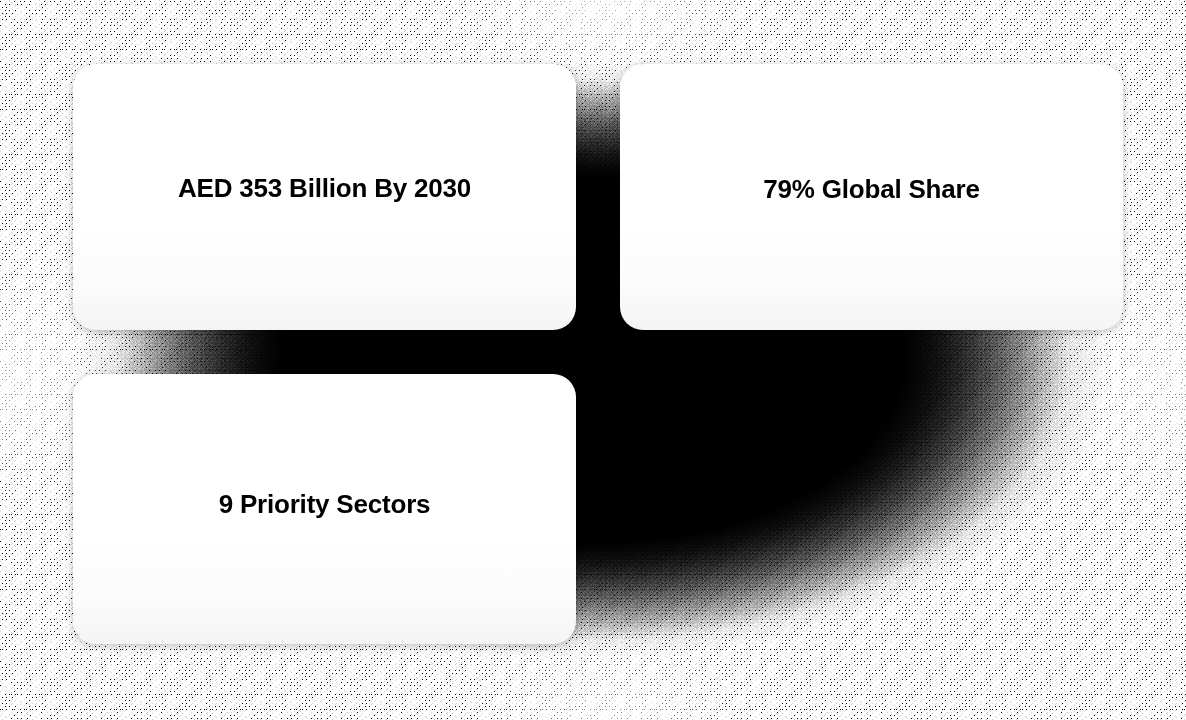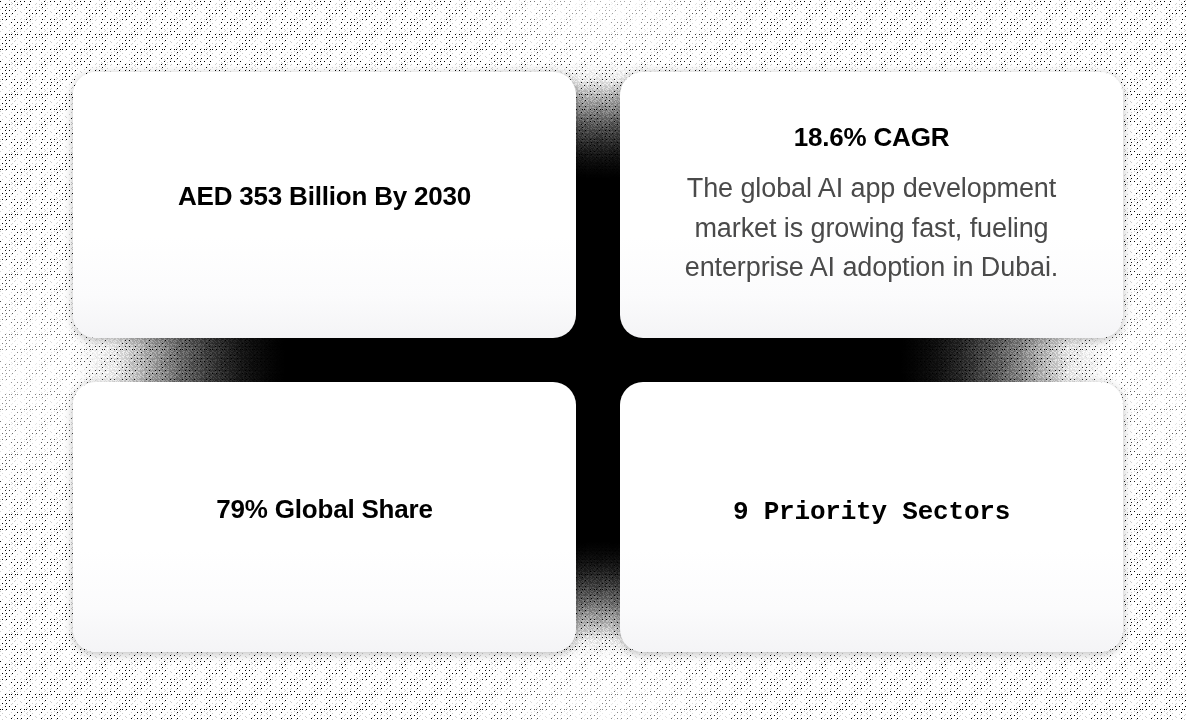--- a/index.html
+++ b/index.html
@@ -124,21 +124,21 @@
     inset: 0;
     pointer-events: none;
     background: radial-gradient(ellipse 560px 330px at 50% 50%,
                 #000 0%, #000 55%, rgba(0,0,0,0) 85%);
   }
 
   
   #card-grid {
     position: absolute;
     left: 73px;
-    top: 72px;
+    top: 64px;
     width: 1040px;
     height: 572px;
     display: grid;
     grid-template-columns: 503px 503px;
     grid-template-rows: 266px 270px;
     column-gap: 34px;
     row-gap: 36px;
     z-index: 5;
     gap: 44px;
   }
@@ -172,45 +172,41 @@
     letter-spacing: -0.1px;
     max-width: 452px;
   }
 
   
   .card.c1 .card-body { max-width: 452px; }
   .card.c2 .card-body { max-width: 432px; }
   .card.c3 .card-body { max-width: 410px; }
   .card.c4 .card-body { max-width: 470px; }
   .card.c3 .card-title { margin-bottom: 14px; }
-  .card.c4 .card-title { margin-bottom: 8px; font-family: Liberation Mono, monospace; }
+  .card.c4 .card-title { margin-bottom: 8px; }
 </style>
 </head>
 <body>
 
 <div id="stage">
   <div class="glow glow-left"></div>
   <div class="glow glow-right"></div>
   <div class="glow glow-top"></div>
   <div class="glow glow-bottom"></div>
   <div class="noise"></div>
   <div class="noise2"></div>
   <div class="inner-dark"></div>
 </div>
 
 <div id="card-grid">
 
   <div class="card c1">
     <div class="card-title">AED 353 Billion By 2030</div>
   </div>
 
-  <div class="card c2">
-    <div class="card-title">18.6% CAGR</div>
-    <div class="card-body">The global AI app development market is growing fast, fueling enterprise AI adoption in Dubai.</div>
-  </div>
 
   <div class="card c3">
     <div class="card-title">79% Global Share</div>
   </div>
 
   <div class="card c4">
     <div class="card-title">9 Priority Sectors</div>
   </div>
 
 </div>

